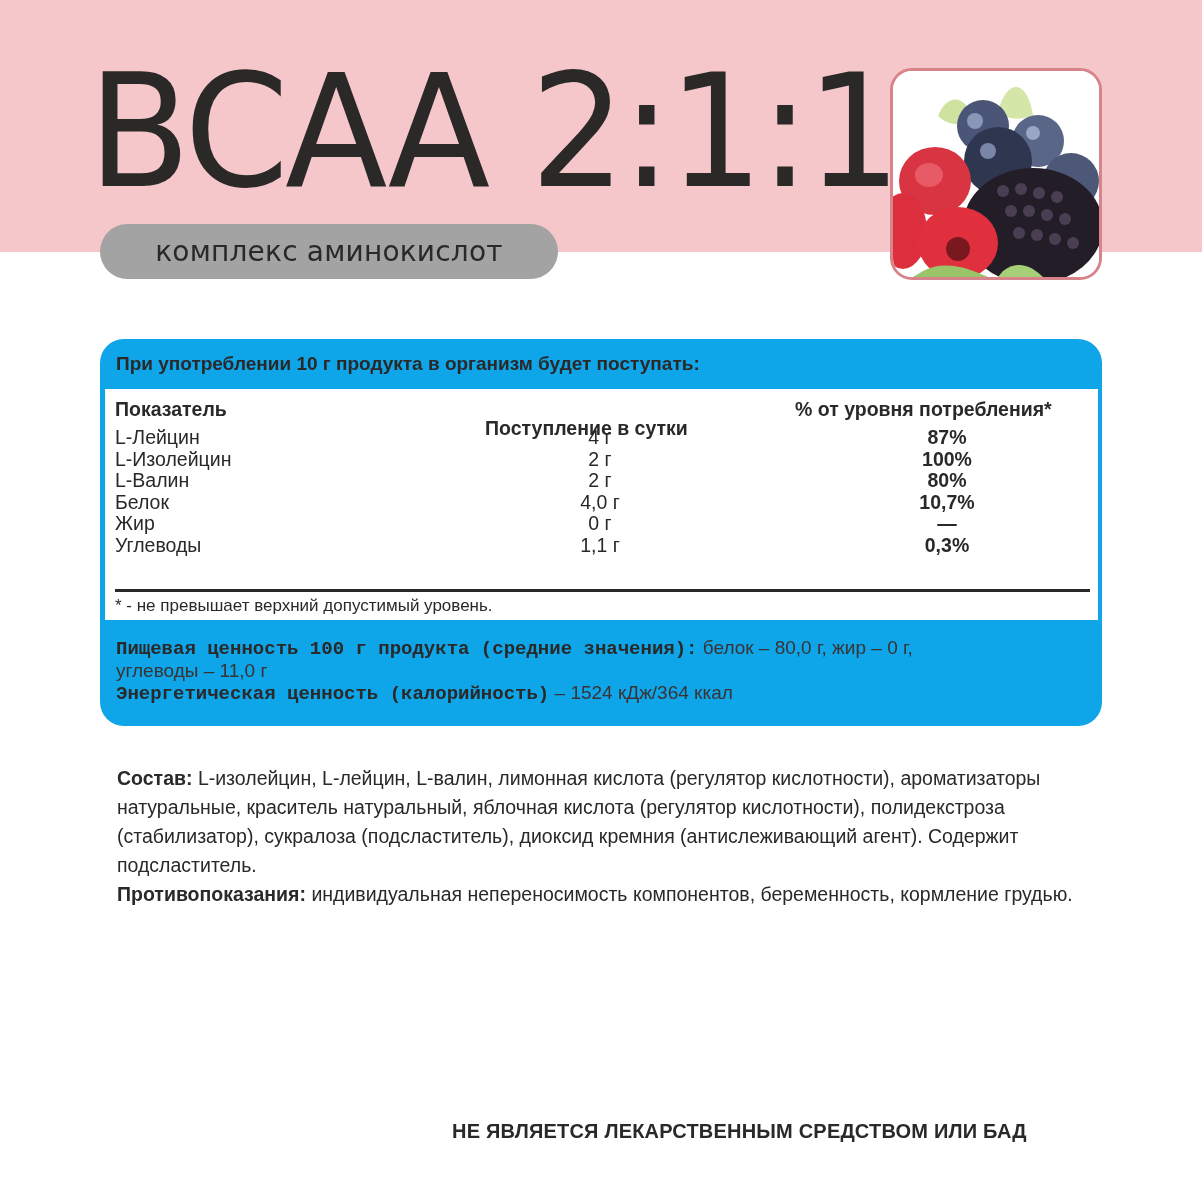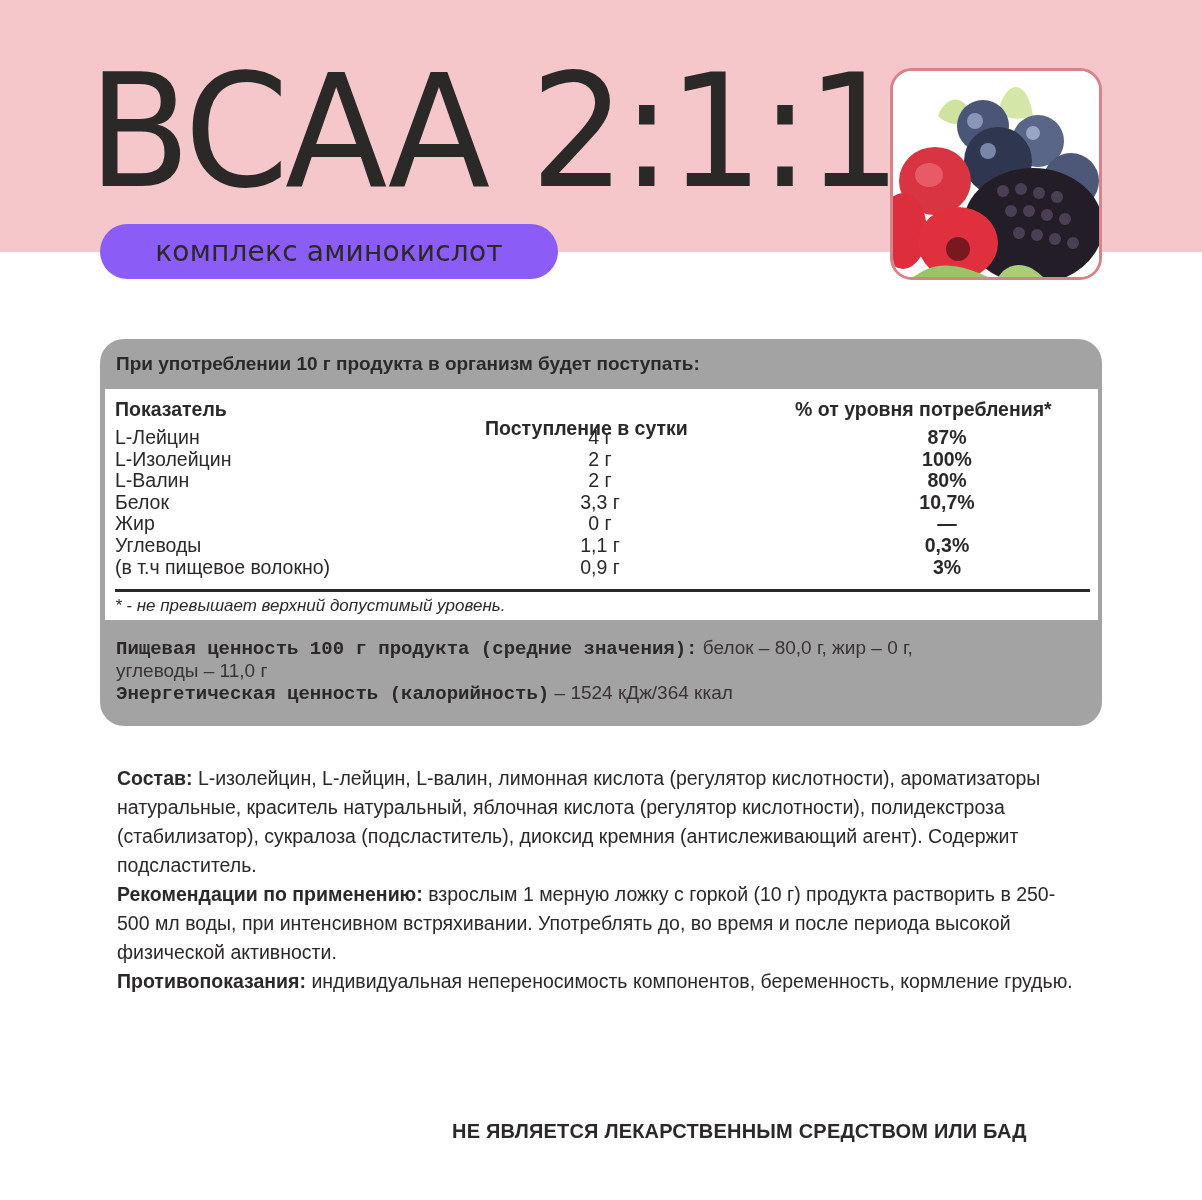--- a/index.html
+++ b/index.html
@@ -12,37 +12,37 @@
   }
   .title {
     position: absolute; left: 88px; top: 52px;
     font-family: "DejaVu Sans", sans-serif;
     font-size: 156px; line-height: 160px; font-weight: normal;
     letter-spacing: -4px; color: #2b2828; white-space: nowrap;
     transform: scaleX(0.96); transform-origin: left top;
   }
   .subtitle-pill {
     position: absolute; left: 100px; top: 224px; width: 458px; height: 55px;
-    background: #8b5cf6; border-radius: 28px;
+    background: #a3a3a3; border-radius: 28px;
     display: flex; align-items: center; justify-content: center;
   }
   .subtitle-pill span {
     font-family: "DejaVu Sans", sans-serif;
     font-size: 28px; color: #2b2828; letter-spacing: 0.2px;
   }
 
   .photo-frame {
     position: absolute; left: 890px; top: 68px; width: 212px; height: 212px;
     border: 3px solid #d7838a; border-radius: 22px; background: #ffffff; overflow: hidden;
   }
   .photo-frame svg { width: 100%; height: 100%; display: block; }
 
   .info-panel {
     position: absolute; left: 100px; top: 339px; width: 1002px; height: 387px;
-    background: #a3a3a3; border-radius: 24px; overflow: hidden;
+    background: #0ea5e9; border-radius: 24px; overflow: hidden;
   }
   .info-head {
     position: absolute; left: 16px; top: 14px;
     font-size: 19px; font-weight: bold; color: #2b2828;
   }
   .table-area {
     position: absolute; left: 5px; top: 50px; width: 993px; height: 231px;
     background: #ffffff;
   }
   .th, .td { position: absolute; font-size: 19.5px; line-height: 21.6px; white-space: nowrap; }
@@ -53,21 +53,21 @@
   .rows { position: absolute; left: 0; top: 38px; width: 100%; }
   .row { position: relative; height: 21.6px; }
   .td.c1 { left: 10px; }
   .td.c2 { left: 495px; transform: translateX(-50%); }
   .td.c3 { left: 842px; transform: translateX(-50%); font-weight: bold; }
   .table-rule {
     position: absolute; left: 10px; top: 200px; width: 975px; height: 3px; background: #2b2828;
   }
   .footnote {
     position: absolute; left: 10px; top: 207px;
-    font-size: 17px; font-style: italic; color: #2b2828;
+    font-size: 17px; color: #2b2828;
   }
   .nutri {
     position: absolute; left: 16px; top: 298px; width: 880px;
     font-size: 19px; line-height: 22px; color: #2b2828;
   }
   .nutri b { font-weight: bold; font-family: Liberation Mono, monospace; }
   .nutri .thin { font-weight: normal; color: #3a3333; }
 
   .composition {
     position: absolute; left: 117px; top: 764px; width: 960px;
@@ -147,37 +147,32 @@
         <span class="td c2">2 г</span>
         <span class="td c3">100%</span>
       </div>
       <div class="row">
         <span class="td c1">L-Валин</span>
         <span class="td c2">2 г</span>
         <span class="td c3">80%</span>
       </div>
       <div class="row">
         <span class="td c1">Белок</span>
-        <span class="td c2">3,3 г</span>
+        <span class="td c2">4,0 г</span>
         <span class="td c3">10,7%</span>
       </div>
       <div class="row">
         <span class="td c1">Жир</span>
         <span class="td c2">0 г</span>
         <span class="td c3">—</span>
       </div>
       <div class="row">
         <span class="td c1">Углеводы</span>
         <span class="td c2">1,1 г</span>
         <span class="td c3">0,3%</span>
-      </div>
-      <div class="row">
-        <span class="td c1">(в т.ч пищевое волокно)</span>
-        <span class="td c2">0,9 г</span>
-        <span class="td c3">3%</span>
       </div>
     </div>
 
     <div class="table-rule"></div>
     <div class="footnote">* - не превышает верхний допустимый уровень.</div>
   </div>
 
   <div class="nutri">
     <div>
       <b>Пищевая ценность 100 г продукта (средние значения):</b><span class="thin"> белок – 80,0 г, жир – 0 г, углеводы – 11,0 г</span>
@@ -186,20 +181,17 @@
       <b>Энергетическая ценность (калорийность)</b><span class="thin"> – 1524 кДж/364 ккал</span>
     </div>
   </div>
 </div>
 
 <div class="composition">
   <p>
     <b>Состав:</b><span> L-изолейцин, L-лейцин, L-валин, лимонная кислота (регулятор кислотности), ароматизаторы натуральные, краситель натуральный, яблочная кислота (регулятор кислотности), полидекстроза (стабилизатор), сукралоза (подсластитель), диоксид кремния (антислеживающий агент). Содержит подсластитель.</span>
   </p>
   <p>
-    <b>Рекомендации по применению:</b><span> взрослым 1 мерную ложку с горкой (10 г) продукта растворить в 250-500 мл воды, при интенсивном встряхивании. Употреблять до, во время и после периода высокой физической активности.</span>
-  </p>
-  <p>
     <b>Противопоказания:</b><span> индивидуальная непереносимость компонентов, беременность, кормление грудью.</span>
   </p>
 </div>
 
 <div class="disclaimer">НЕ ЯВЛЯЕТСЯ ЛЕКАРСТВЕННЫМ СРЕДСТВОМ ИЛИ БАД</div>
 
 </body></html>

